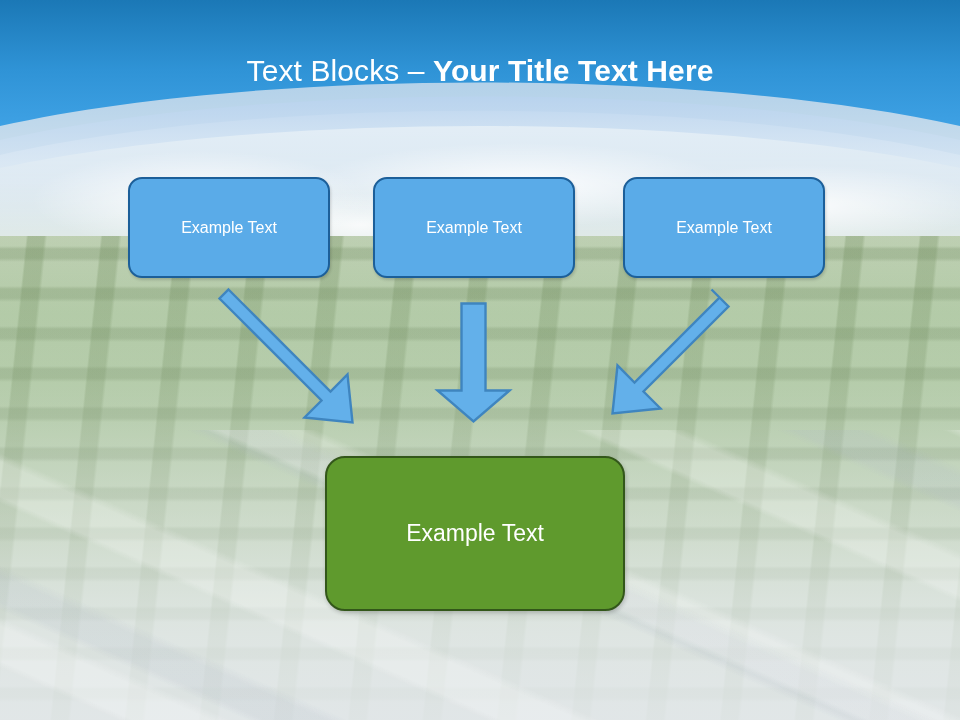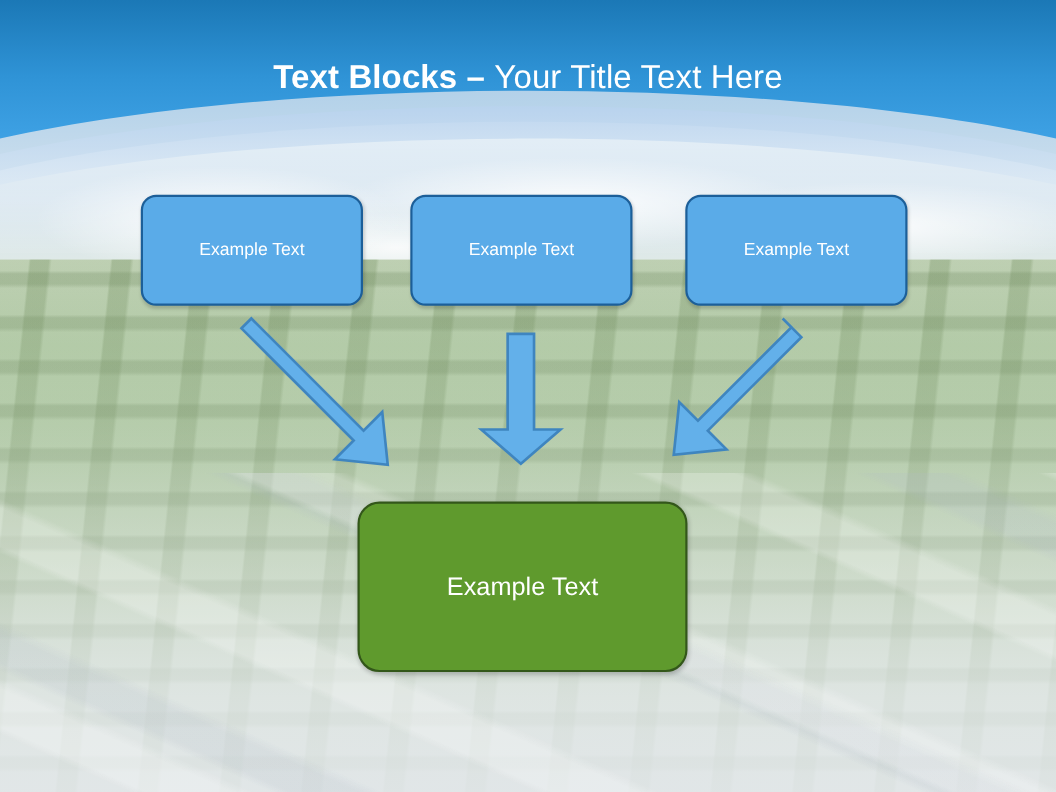--- a/index.html
+++ b/index.html
@@ -101,22 +101,22 @@
     position: absolute;
     left: 0; top: 52px;
     width: 960px;
     text-align: center;
     color: #ffffff;
     font-size: 30px;
     line-height: 38px;
     letter-spacing: 0.1px;
     white-space: nowrap;
   }
-  .slide-title .t-strong { font-weight: bold; }
-  .slide-title .t-light  { font-weight: normal; }
+  .slide-title .t-strong { font-weight: normal; }
+  .slide-title .t-light  { font-weight: bold; }
 
   
   .top-box {
     position: absolute;
     width: 202px;
     height: 101px;
     box-sizing: border-box;
     background: #5aabe8;
     border: 2px solid #1c5f99;
     border-radius: 14px;

